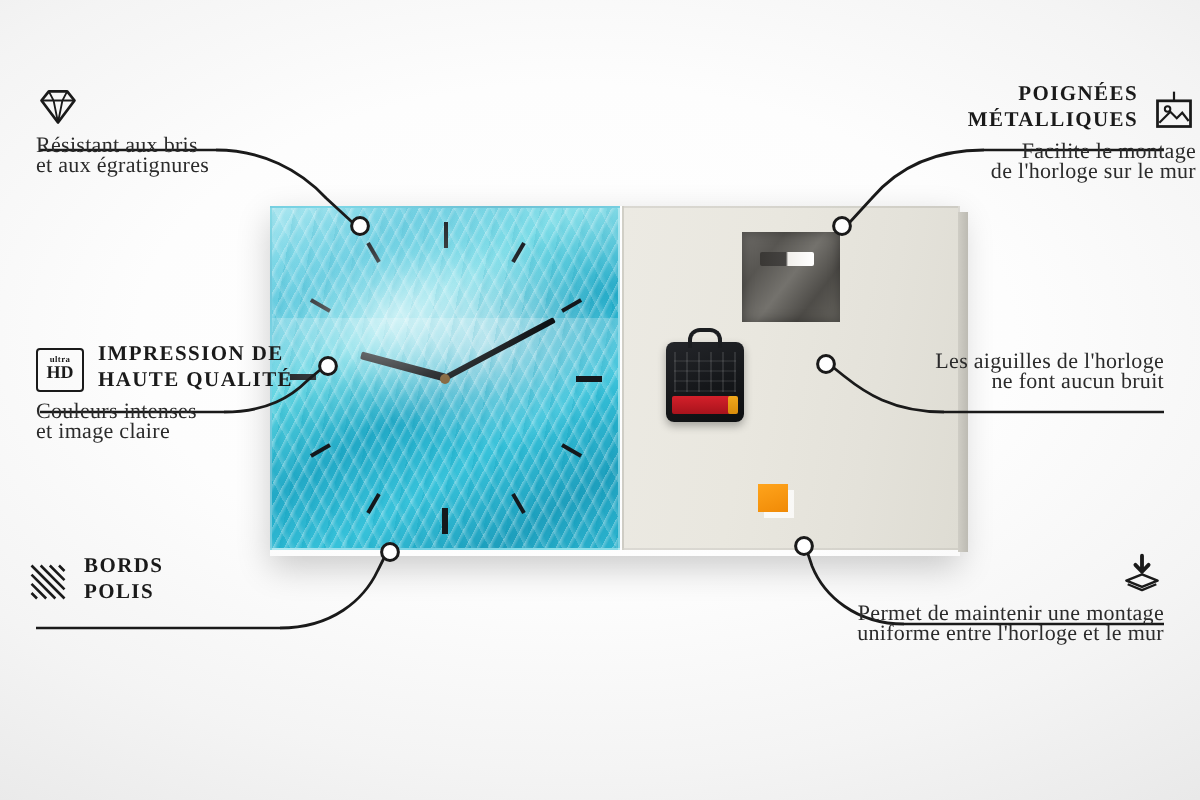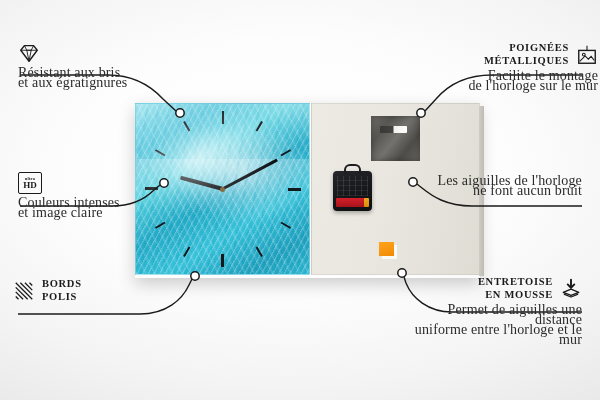--- a/index.html
+++ b/index.html
@@ -122,21 +122,21 @@
   
   .feat { position:absolute; width:180px; }
   .feat .head { display:flex; align-items:center; gap:7px; }
   .feat.right .head { justify-content:flex-end; }
   .feat .title {
     font-size:10.5px; font-weight:bold; letter-spacing:.7px; color:#1a1a1a;
     line-height:12.5px; text-transform:uppercase;
   }
   .feat.right .title { text-align:right; }
   .feat .desc {
-    font-size:14px; color:#2b2b2b; line-height:10px; margin-top:4px; letter-spacing:.15px;
+    font-size:11px; color:#2b2b2b; line-height:10px; margin-top:4px; letter-spacing:.15px;
   }
   .feat.right .desc { text-align:right;font-family:Liberation Serif, serif; }
   .ico { width:22px; height:22px; flex:0 0 22px; display:block; }
   .ico svg { width:22px; height:22px; display:block; }
 
   #f-verre      { left:18px;  top:42px; }
   #f-impression { left:18px;  top:172px; }
   #f-bords      { left:13px;  top:278px; }
   #f-poignees   { left:418px; top:42px;  text-align:right; }
   #f-mecanisme  { left:402px; top:172px; text-align:right; }
@@ -256,20 +256,24 @@
     <div>et aux égratignures</div>
   </div>
 </div>
 
 <div class="feat" id="f-impression">
   <div class="head">
     <span class="hd-badge">
       <span class="u">ultra</span>
       <span class="h">HD</span>
     </span>
+    <div class="title">
+      <div>IMPRESSION DE</div>
+      <div>HAUTE QUALITÉ</div>
+    </div>
   </div>
   <div class="desc">
     <div>Couleurs intenses</div>
     <div>et image claire</div>
   </div>
 </div>
 
 <div class="feat" id="f-bords">
   <div class="head">
     <span class="ico">
@@ -307,29 +311,25 @@
 
 <div class="feat right" id="f-mecanisme">
   <div class="desc">
     <div>Les aiguilles de l'horloge</div>
     <div>ne font aucun bruit</div>
   </div>
 </div>
 
 <div class="feat right" id="f-entretoise">
   <div class="head">
-    <div class="title">
-      <div>ENTRETOISE</div>
-      <div>EN MOUSSE</div>
-    </div>
     <span class="ico">
       <svg viewBox="0 0 24 24">
           <path d="M12 2 L12 10 M8.4 7 L12 10.8 L15.6 7" stroke="#1a1a1a" stroke-width="2.1" fill="none" stroke-linecap="round" stroke-linejoin="round"></path>
           <path d="M12 12.2 L20.5 15.6 L12 19 L3.5 15.6 Z" fill="none" stroke="#1a1a1a" stroke-width="1.4" stroke-linejoin="round"></path>
           <path d="M4.2 17.6 L12 20.8 L19.8 17.6" fill="none" stroke="#1a1a1a" stroke-width="1.3" stroke-linejoin="round"></path>
         </svg>
     </span>
   </div>
   <div class="desc">
-    <div>Permet de aiguilles une distance</div>
+    <div>Permet de maintenir une montage</div>
     <div>uniforme entre l'horloge et le mur</div>
   </div>
 </div>
 
 </body></html>

